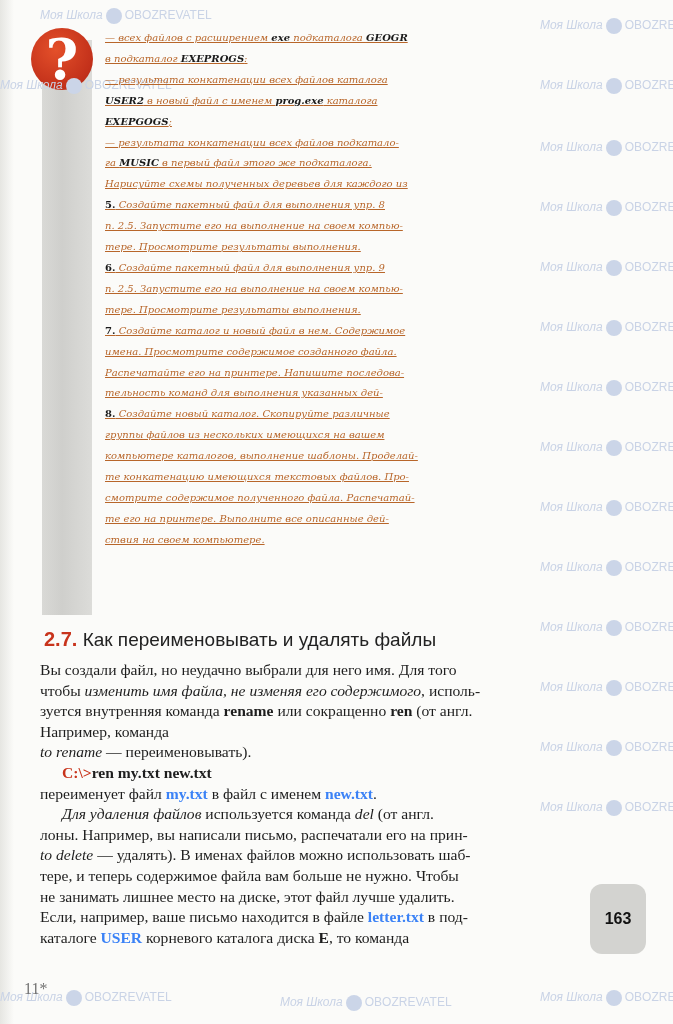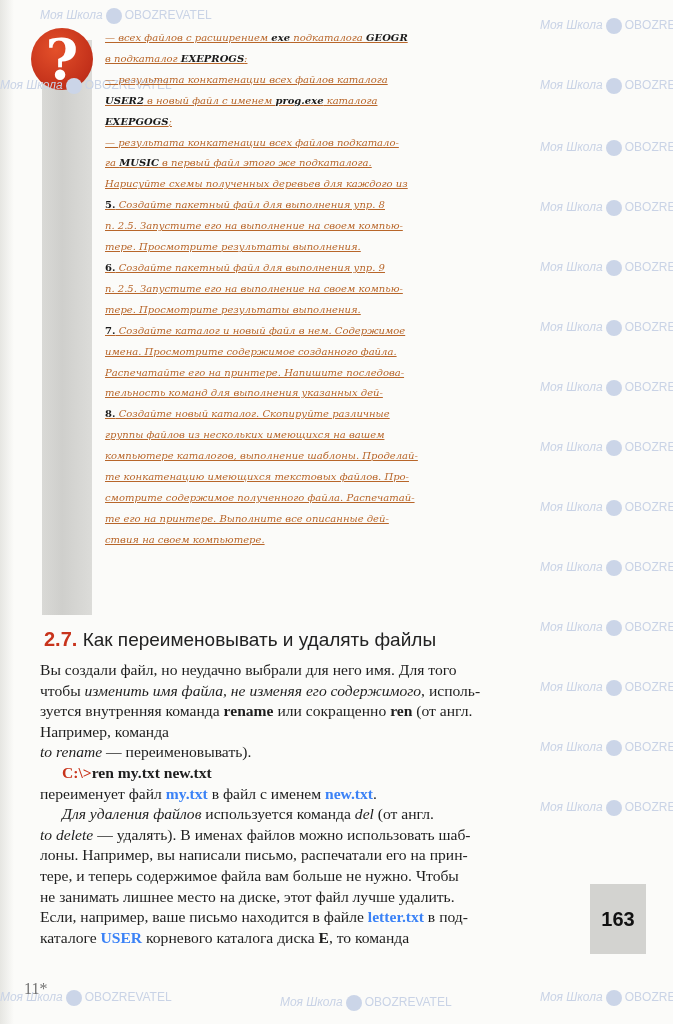--- a/index.html
+++ b/index.html
@@ -51,22 +51,22 @@
     .body-text .line { display: block; white-space: nowrap; margin-left: 16px; }
     .body-text .ind { padding-left: 22px; }
     .body-text i { font-style: italic; }
     .body-text b { font-weight: bold; }
     .orange { color: #3b82f6; font-weight: bold; }
     .cmd-prompt { color: #c8341c; font-weight: bold; }
     .page-num {
       position: absolute; left: 590px; top: 884px; width: 56px; height: 70px;
       background: #d3d3d0;
       font-family: "Liberation Sans", sans-serif; font-weight: bold;
-      font-size: 20px; color: #111;
-      display: flex; align-items: center; justify-content: center;
+      font-size: 16px; color: #111;
+      display: flex; align-items: center; justify-content: center; border-radius: 12px;
     }
     .footnote {
       position: absolute; left: 24px; top: 960px;
       font-family: "Liberation Serif", serif; font-size: 16px; color: #737373; margin-top: 20px;
     }
     .wm {
       position: absolute; font-family: "Liberation Sans", sans-serif;
       font-size: 12px; color: #c9d3e6; white-space: nowrap; pointer-events: none;
     }
     .wm .logo {
@@ -140,22 +140,22 @@
 
 <div class="body-text" id="body-text">
     <span class="line"><span>Вы создали файл, но неудачно выбрали для него имя. Для того</span></span>
     <span class="line"><span>чтобы </span><i>изменить имя файла, не изменяя его содержимого</i><span>, исполь-</span></span>
     <span class="line"><span>зуется внутренняя команда </span><b>rename</b><span> или сокращенно </span><b>ren</b><span> (от англ.</span></span>
     <span class="line"><span>Например, команда</span></span>
     <span class="line"><i>to rename</i><span> — переименовывать).</span></span>
     <span class="line ind"><span class="cmd-prompt">C:\&gt;</span><b>ren  my.txt  new.txt</b></span>
     <span class="line"><span>переименует файл </span><span class="orange">my.txt</span><span> в файл с именем </span><span class="orange">new.txt</span><span>.</span></span>
     <span class="line ind"><i>Для удаления файлов</i><span> используется команда </span><i>del</i><span> (от англ.</span></span>
+    <span class="line"><span>лоны. Например, вы написали письмо, распечатали его на прин-</span></span>
     <span class="line"><i>to delete</i><span> — удалять). В именах файлов можно использовать шаб-</span></span>
-    <span class="line"><span>лоны. Например, вы написали письмо, распечатали его на прин-</span></span>
     <span class="line"><span>тере, и теперь содержимое файла вам больше не нужно. Чтобы</span></span>
     <span class="line"><span>не занимать лишнее место на диске, этот файл лучше удалить.</span></span>
     <span class="line"><span>Если, например, ваше письмо находится в файле </span><span class="orange">letter.txt</span><span> в под-</span></span>
     <span class="line"><span>каталоге </span><span class="orange">USER</span><span> корневого каталога диска </span><b>E</b><span>, то команда</span></span>
   </div>
 
 <div class="page-num">163</div>
 <div class="footnote">11*</div>
 
 </body></html>

